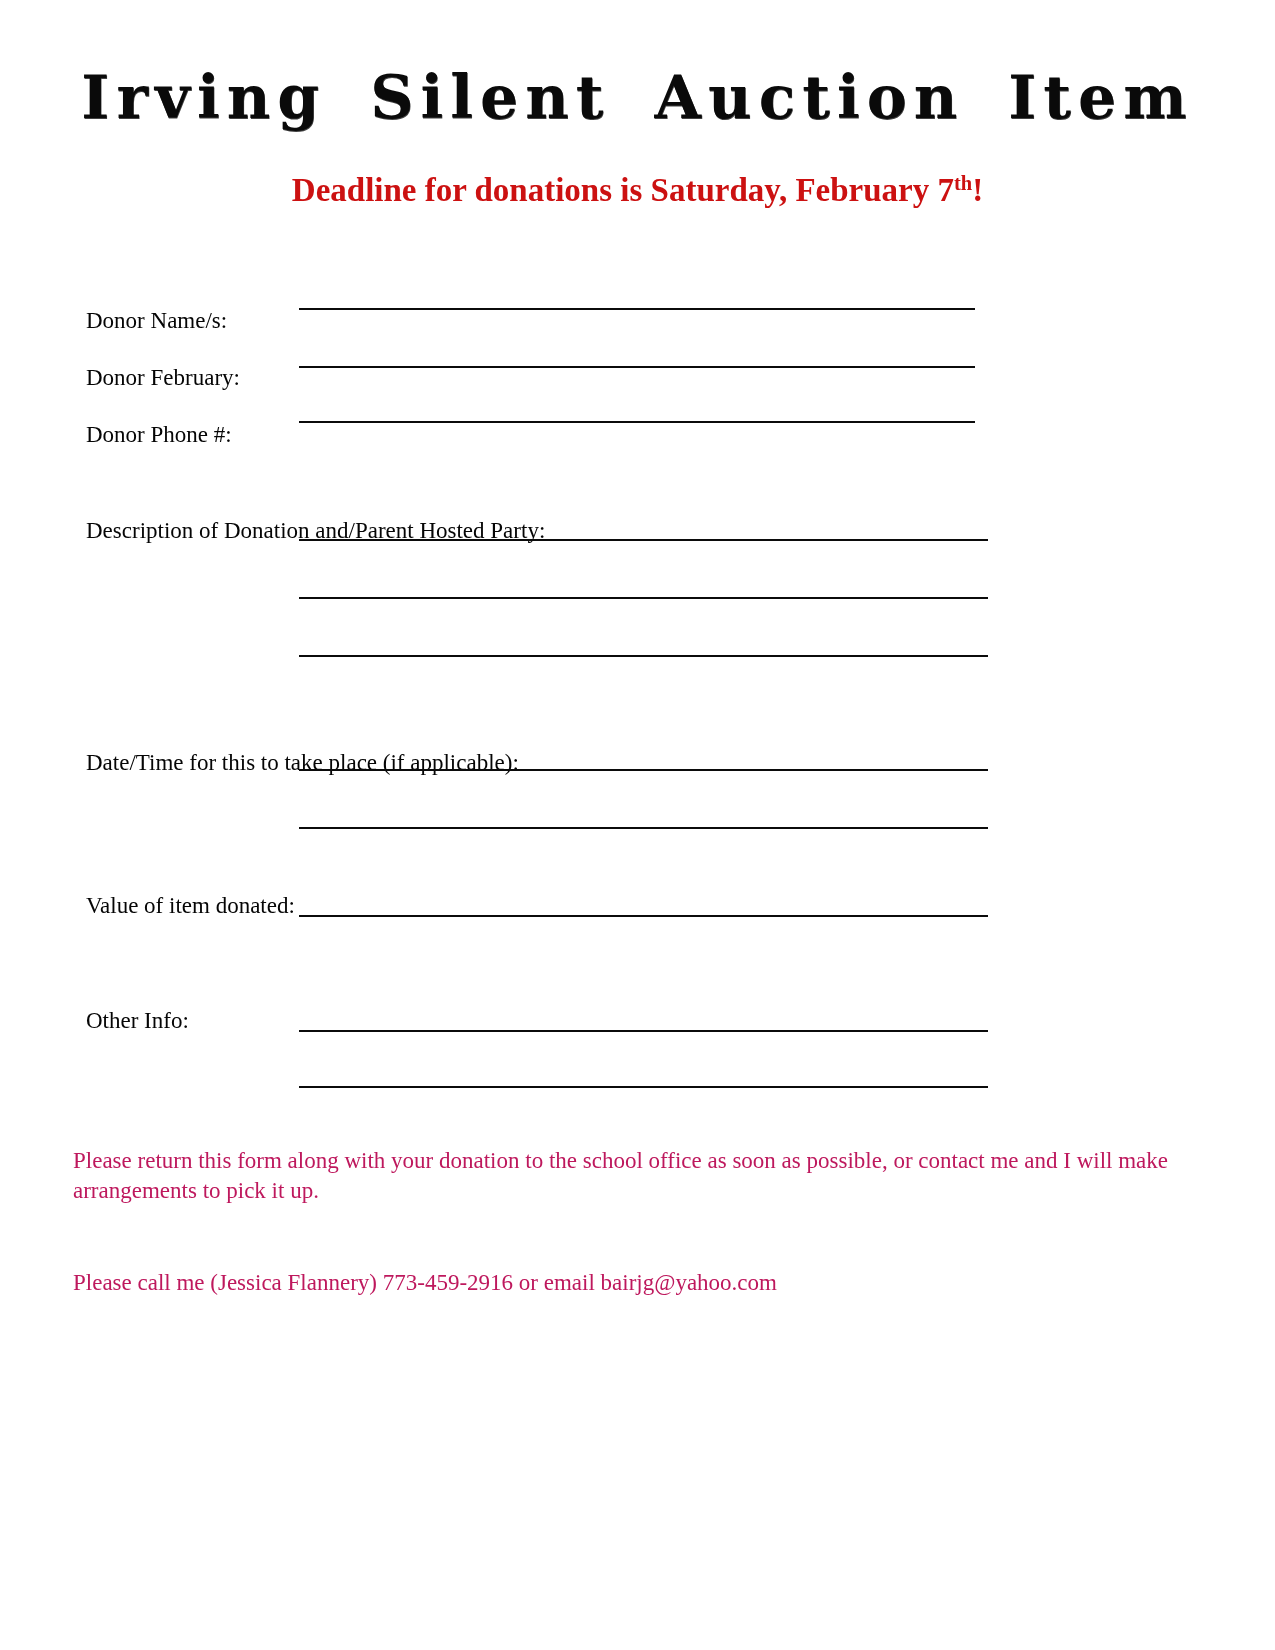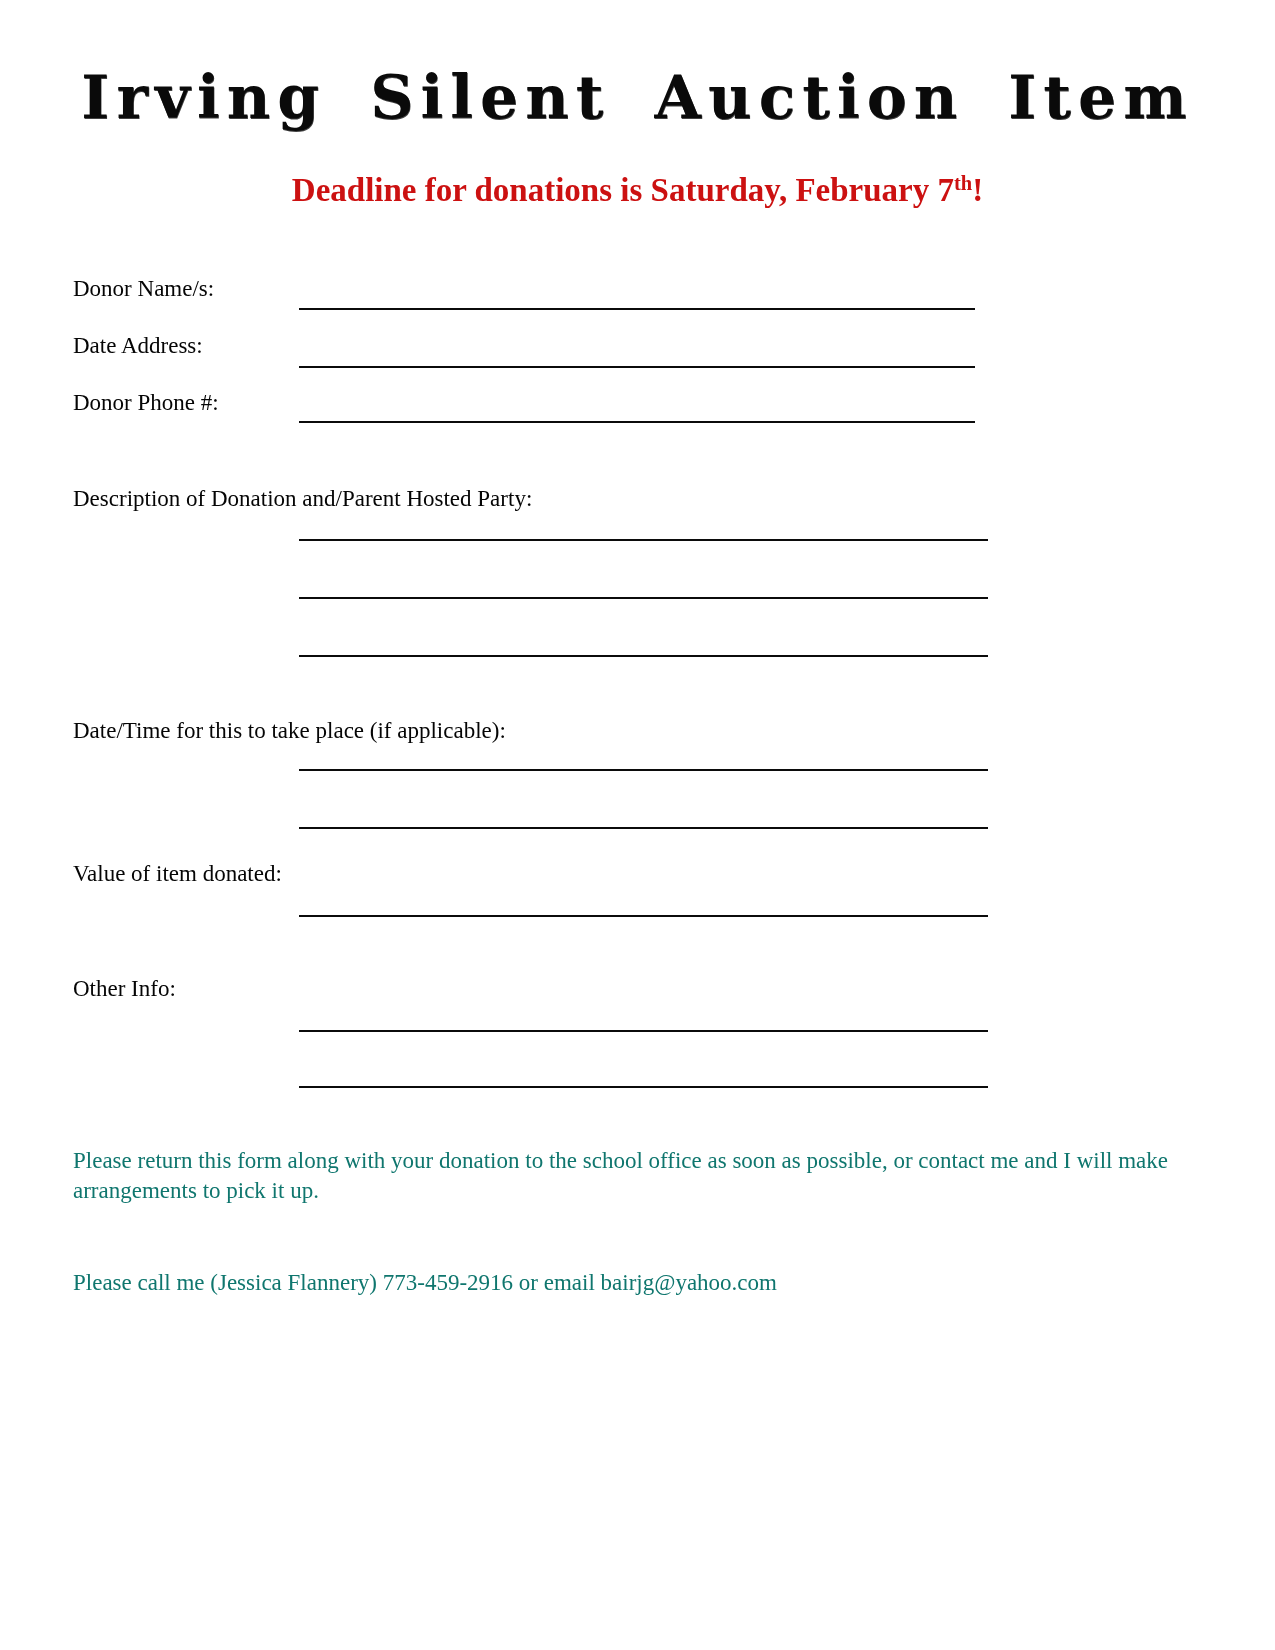--- a/index.html
+++ b/index.html
@@ -41,58 +41,59 @@
     color: #cc1111;
   }
   .deadline .sup {
     font-size: 0.62em;
     position: relative;
     top: -0.55em;
     margin-top: 35px;
   }
   .field-label {
     position: absolute;
-    left: 73px;
+    left: 86px;
     font-size: 23px;
     line-height: 26px;
     color: #050505;
     white-space: nowrap;
+    margin-top: 32px;
   }
   .blank {
     position: absolute;
     left: 299px;
     height: 0;
     border-bottom: 2px solid #0b0b0b;
   }
   .blank.w-donor { width: 676px; }
   .blank.w-wide  { width: 689px; }
   .footer-para {
     position: absolute;
     left: 73px;
     width: 1140px;
     font-size: 23px;
     line-height: 30px;
-    color: #0f766e;
+    color: #be185d;
   }
 </style>
 </head>
 <body>
 
 <div class="page">
 
   <div class="doc-title">Irving Silent Auction Item</div>
 
   <div class="deadline">
     <span>Deadline for donations is Saturday, February 7</span><span class="sup">th</span><span>!</span>
   </div>
 
   <div class="field-label" style="top:276px">Donor Name/s:</div>
   <div class="blank w-donor" style="top:308px"></div>
 
-  <div class="field-label" style="top:333px">Date Address:</div>
+  <div class="field-label" style="top:333px">Donor February:</div>
   <div class="blank w-donor" style="top:366px"></div>
 
   <div class="field-label" style="top:390px">Donor Phone #:</div>
   <div class="blank w-donor" style="top:421px"></div>
 
   <div class="field-label" style="top:486px">Description of Donation and/Parent Hosted Party:</div>
   <div class="blank w-wide" style="top:539px"></div>
   <div class="blank w-wide" style="top:597px"></div>
   <div class="blank w-wide" style="top:655px"></div>
 

